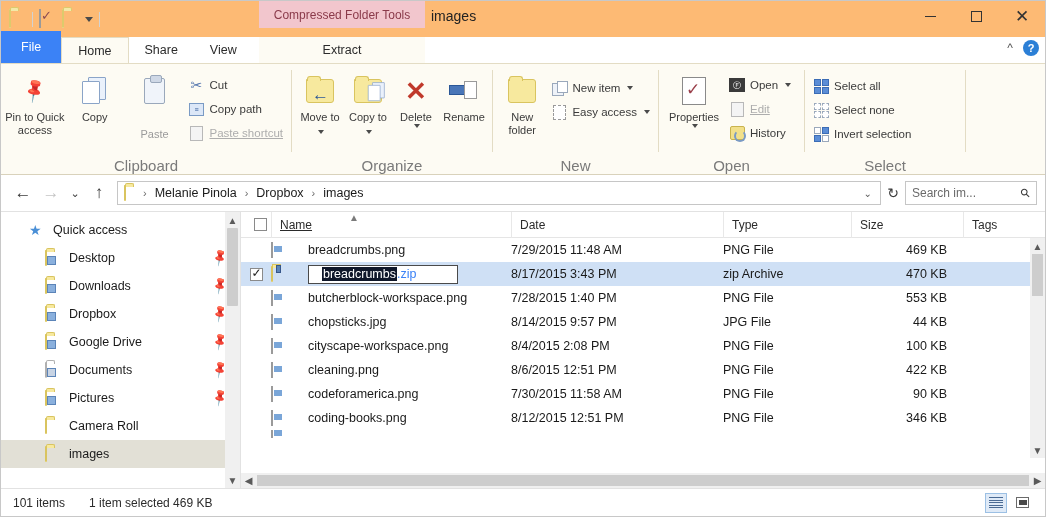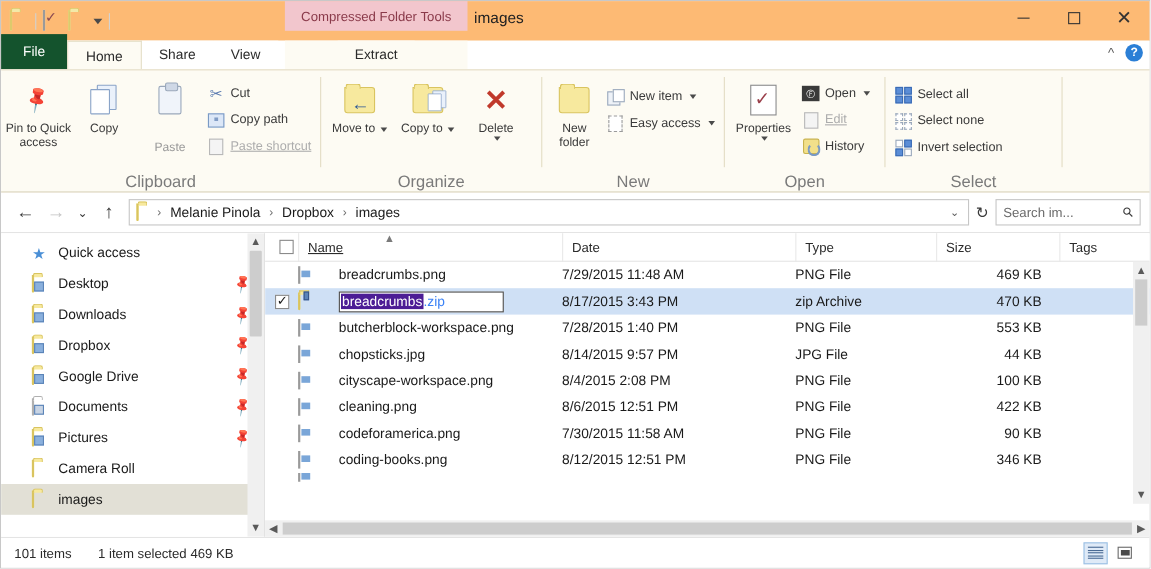--- a/index.html
+++ b/index.html
@@ -61,21 +61,21 @@
 
   
   .tabsrow {
     height: 26px; display:flex; align-items:flex-end; position:relative;
     background:#fff; flex:none;
   }
   .tab {
     height:26px; padding:0 16px; display:flex; align-items:center;
     font-size:12.5px; color:#2b2b2b; background:#fff;
   }
-  .tab.file { background:#14532d; color:#fff; padding:16px 20px; }
+  .tab.file { background:#3b82f6; color:#fff; padding:16px 20px; }
   .tab.active { background:#fdfbf3; border-top:1px solid #e3dcc4; border-left:1px solid #e3dcc4; border-right:1px solid #e3dcc4; }
   .tab.ctx { background:#fdfbf3; }
   .tab-ctx-wrap { position:absolute; left:258px; top:0; width:166px; height:26px; display:flex; justify-content:center; background:#fdfbf3;}
   .tabs-right { position:absolute; right:6px; top:3px; display:flex; align-items:center; gap:10px; }
   .chev-up { font-size:12px; color:#555; }
   .help-btn {
     width:16px; height:16px; border-radius:50%; background:#2b7fd6; color:#fff;
     font-size:11px; display:flex; align-items:center; justify-content:center; font-weight:bold;
   }
 
@@ -191,21 +191,21 @@
   .navpane {
     width:240px; background:#fff; position:relative; overflow:hidden; flex:none;
     border-right:1px solid #e2e2e2;
   }
   .navlist { padding-top:4px; }
   .navitem {
     height:28px; display:flex; align-items:center; gap:7px;
     font-size:12.5px; color:#1a1a1a; padding-right:12px; position:relative;
   }
   .navitem.root { padding-left:28px; }
-  .navitem.child { padding-left:28px; }
+  .navitem.child { padding-left:44px; }
   .navitem.sel { background:#e2e0d6; }
   .nav-ico { width:17px; height:15px; flex:none; position:relative; }
   .star { color:#4a8fd6; font-size:14px; line-height:1; }
   .nfold {
     width:16px;height:13px; background:#f7e99e; border:1px solid #d9c45f;
     border-radius:0 2px 2px 2px; position:relative;
   }
   .nfold::before {
     content:""; position:absolute; top:-3px; left:0; width:7px;height:3px;
     background:#f7e99e; border:1px solid #d9c45f; border-bottom:none; border-radius:2px 2px 0 0;
@@ -258,21 +258,21 @@
     width:15px;height:13px; background:#f7e99e; border:1px solid #d9c45f;
     border-radius:0 2px 2px 2px; position:relative;
   }
   .zip-ico::before { content:""; position:absolute; top:-3px;left:0;width:7px;height:3px;background:#f7e99e;border:1px solid #d9c45f;border-bottom:none;}
   .zip-ico .zp { position:absolute; left:4px; top:-2px; width:5px;height:8px; background:#5b84b8; border:1px solid #36568a; }
 
   .renamebox {
     height:19px; border:1px solid #4a4a4a; background:#fff;
     display:flex; align-items:center; font-size:12.5px; padding:0 1px; min-width:150px;
   }
-  .rn-selected { background:#4c1d95; color:#fff; padding:0 1px; }
+  .rn-selected { background:#0f172a; color:#fff; padding:0 1px;margin-left:12px; }
   .rn-rest { color:#3b82f6; padding-right:40px; }
 
   .vscroll {
     position:absolute; right:0; top:0; width:15px; bottom:15px; background:#f0f0f0;
     display:flex; flex-direction:column; align-items:center;
   }
   .vscroll .arw { height:16px; font-size:10px; color:#5a5a5a; display:flex;align-items:center;}
   .vscroll .thumb { width:11px; background:#cdcdcd; }
   .hscroll {
     height:15px; background:#f0f0f0; display:flex; align-items:center; flex:none;
@@ -410,20 +410,29 @@
             </span>
           </span>
           <span><span>Copy to</span> <span class="caret-dn" style="display:inline-block"></span></span>
         </div>
         <div class="bigbtn">
           <span class="ic">
               <span class="x-del">✕</span>
             </span>
           <span>Delete</span>
           <span class="caret-dn"></span>
+        </div>
+        <div class="bigbtn">
+          <span class="ic">
+            <span class="rename-ic">
+                <span class="rbox"></span>
+                <span class="rfld"></span>
+              </span>
+          </span>
+          <span>Rename</span>
         </div>
       </div>
       <div class="rgroup-label">Organize</div>
     </div>
     <div class="rgroup-div"></div>
 
     <div class="rgroup" style="width:165px;">
       <div class="rgroup-body">
         <div class="bigbtn">
           <span class="ic">

